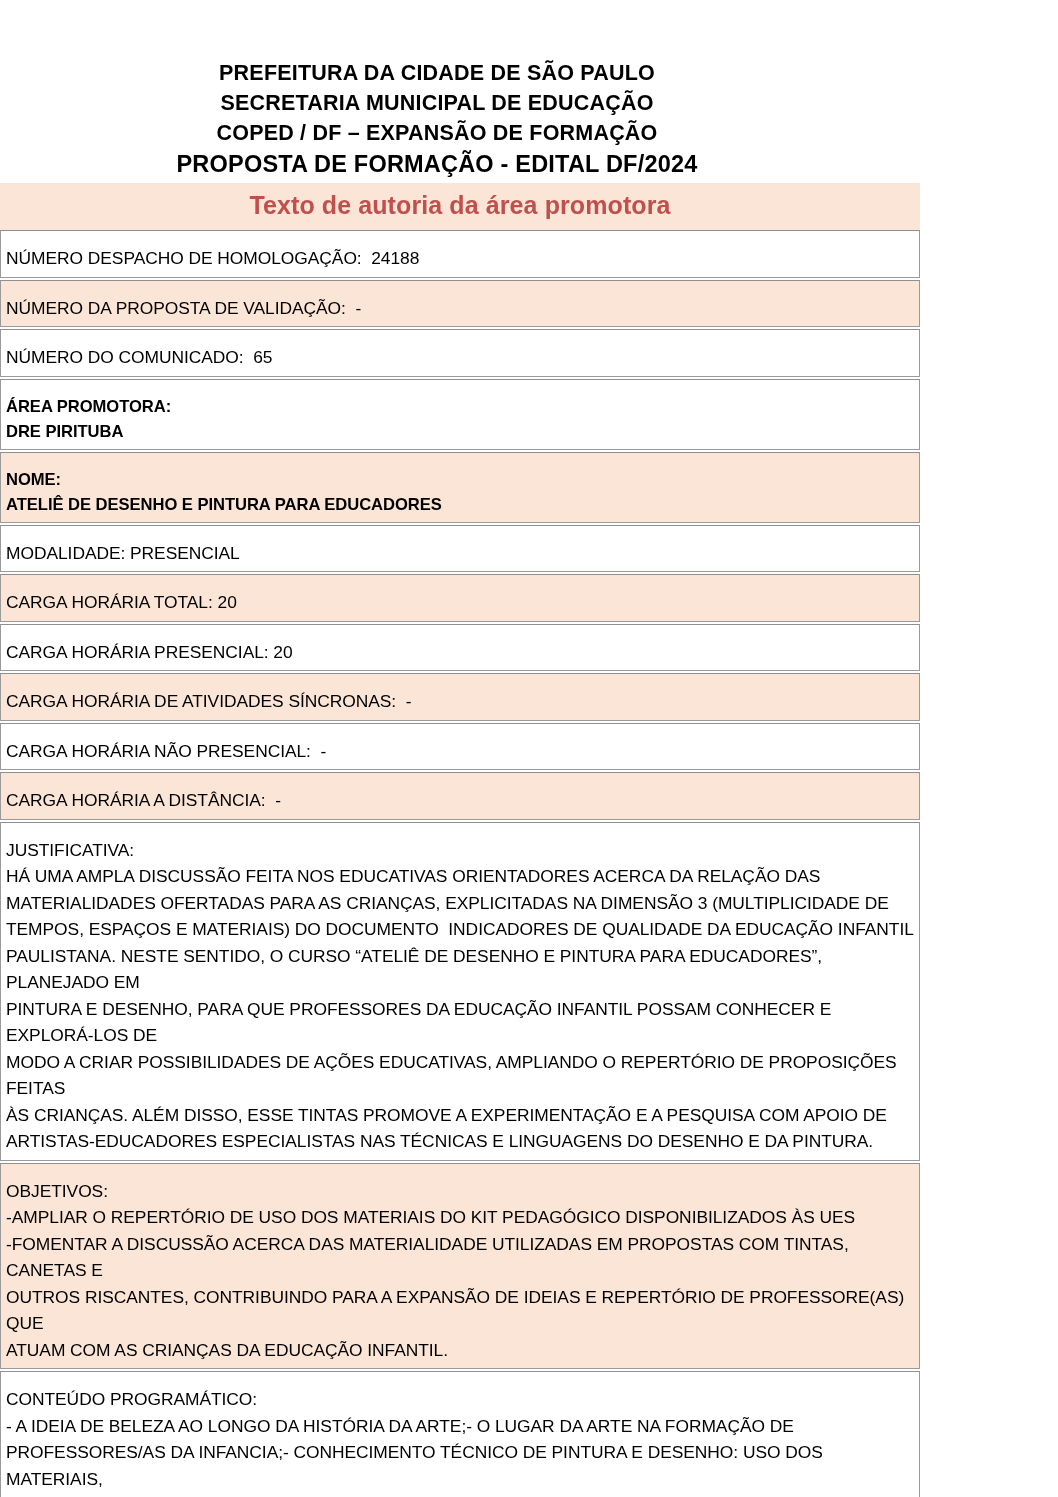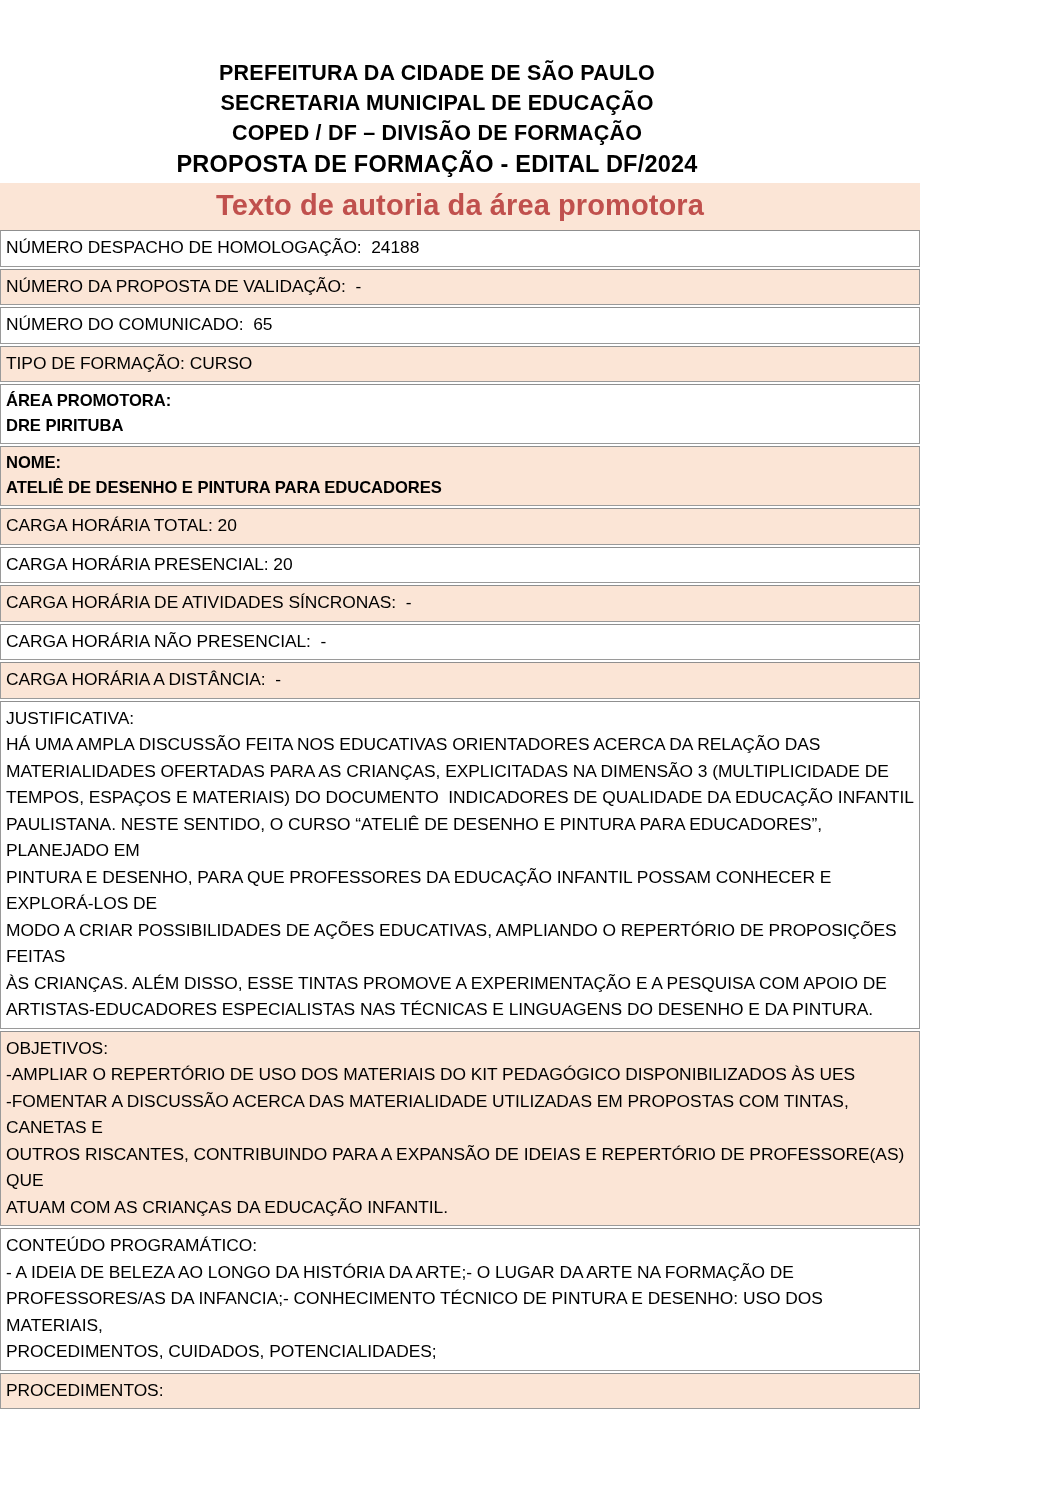--- a/index.html
+++ b/index.html
@@ -50,31 +50,31 @@
   }
 
   .banner-row {
     background: #FBE5D6;
     text-align: center;
     padding: 6px 0 9px 0;
   }
   .banner-row .banner-text {
     color: #C0504D;
     font-weight: bold;
-    font-size: 29px;
+    font-size: 25px;
     line-height: 32px;
     letter-spacing: 0.1px;
   }
 
   .row {
     position: relative;
     border: 1px solid #9a9a9a;
     border-top-color: #8f8f8f;
     box-sizing: border-box;
-    padding: 3px 4px 5px 5px;
+    padding: 14px 4px 5px 5px;
     margin-top: 2px;
     background: #ffffff;
   }
   .row.alt {
     background: #FBE5D6;
   }
   .row.first {
     margin-top: 0;
   }
 
@@ -92,50 +92,50 @@
   }
 </style>
 </head>
 <body>
 
 <div class="page">
 
   <div class="doc-header">
     <div class="hline">PREFEITURA DA CIDADE DE SÃO PAULO</div>
     <div class="hline">SECRETARIA MUNICIPAL DE EDUCAÇÃO</div>
-    <div class="hline">COPED / DF – DIVISÃO DE FORMAÇÃO</div>
+    <div class="hline">COPED / DF – EXPANSÃO DE FORMAÇÃO</div>
     <div class="hline big">PROPOSTA DE FORMAÇÃO - EDITAL DF/2024</div>
   </div>
 
   <div class="form-table">
 
     <div class="banner-row">
       <span class="banner-text">Texto de autoria da área promotora</span>
     </div>
 
     <div id="rows-container">
         <div class="row first">
           <div class="line">NÚMERO DESPACHO DE HOMOLOGAÇÃO:  24188</div>
         </div>
         <div class="row alt">
           <div class="line">NÚMERO DA PROPOSTA DE VALIDAÇÃO:  -</div>
         </div>
         <div class="row">
           <div class="line">NÚMERO DO COMUNICADO:  65</div>
         </div>
-        <div class="row alt">
-          <div class="line">TIPO DE FORMAÇÃO: CURSO</div>
-        </div>
         <div class="row bold">
           <div class="line">ÁREA PROMOTORA:</div>
           <div class="line">DRE PIRITUBA</div>
         </div>
         <div class="row alt bold">
           <div class="line">NOME:</div>
           <div class="line">ATELIÊ DE DESENHO E PINTURA PARA EDUCADORES</div>
+        </div>
+        <div class="row">
+          <div class="line">MODALIDADE: PRESENCIAL</div>
         </div>
         <div class="row alt">
           <div class="line">CARGA HORÁRIA TOTAL: 20</div>
         </div>
         <div class="row">
           <div class="line">CARGA HORÁRIA PRESENCIAL: 20</div>
         </div>
         <div class="row alt">
           <div class="line">CARGA HORÁRIA DE ATIVIDADES SÍNCRONAS:  -</div>
         </div>

